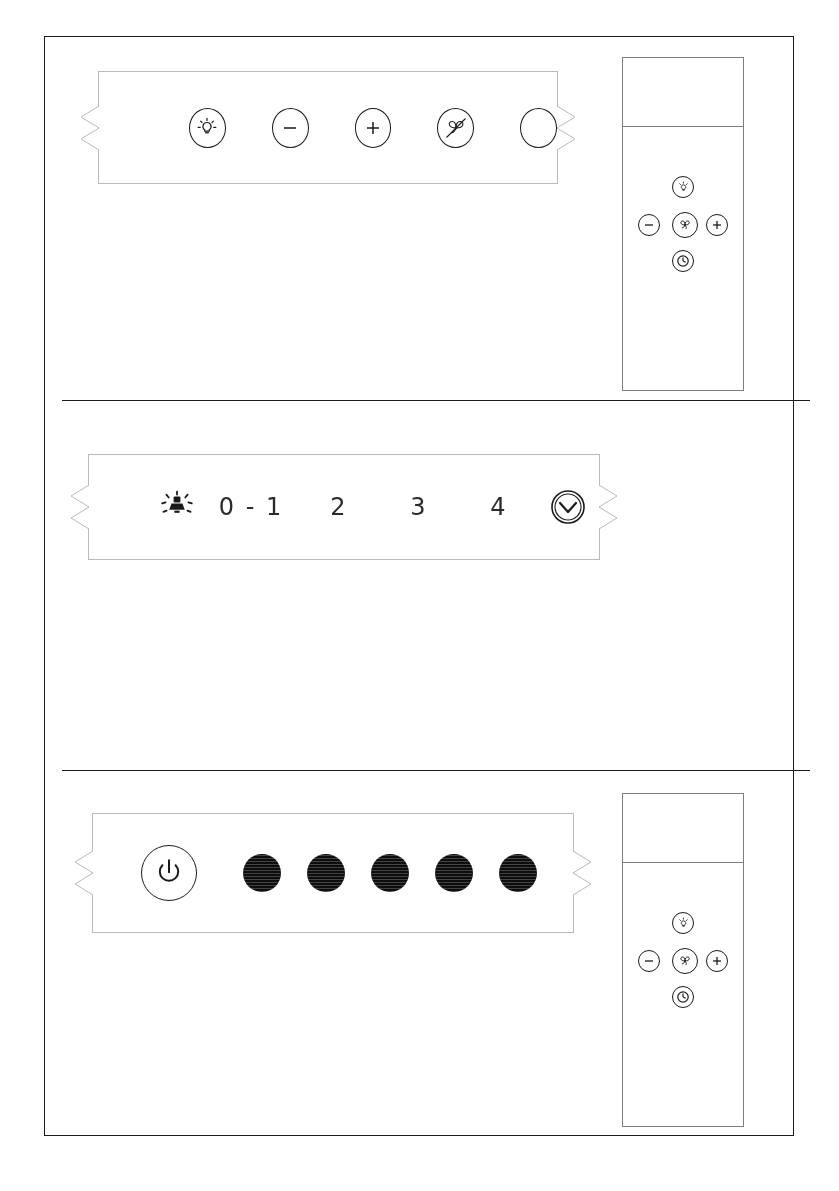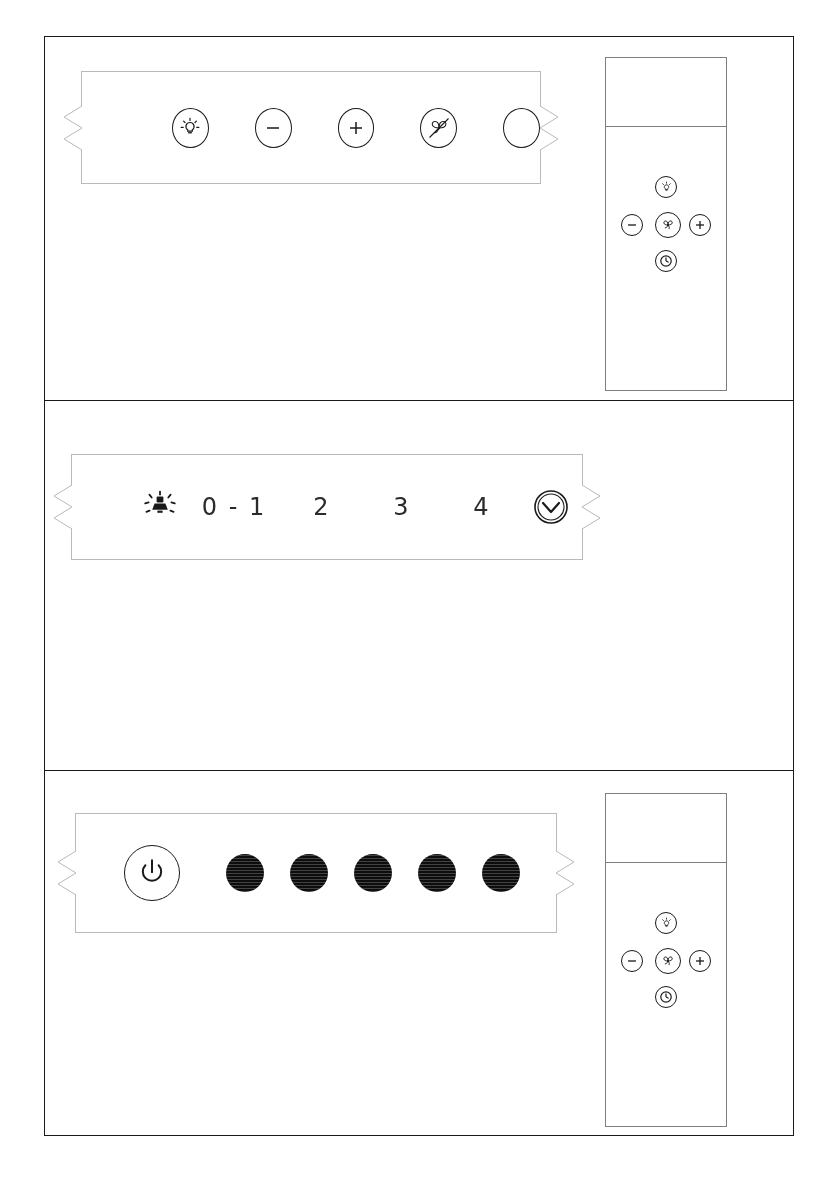--- a/index.html
+++ b/index.html
@@ -21,21 +21,21 @@
     left: 44px;
     top: 36px;
     width: 750px;
     height: 1100px;
     border: 1px solid #1a1a1a;
     box-sizing: border-box;
   }
 
   .panel {
     position: absolute;
-    left: 0;
+    left: 17px;
     width: 100%;
     box-sizing: border-box;
   }
   .panel-1 { top: 0;    height: 364px; border-bottom: 1px solid #1a1a1a; }
   .panel-2 { top: 364px; height: 370px; border-bottom: 1px solid #1a1a1a; }
   .panel-3 { top: 734px; height: 364px; }
 
   
   .strip {
     position: absolute;

